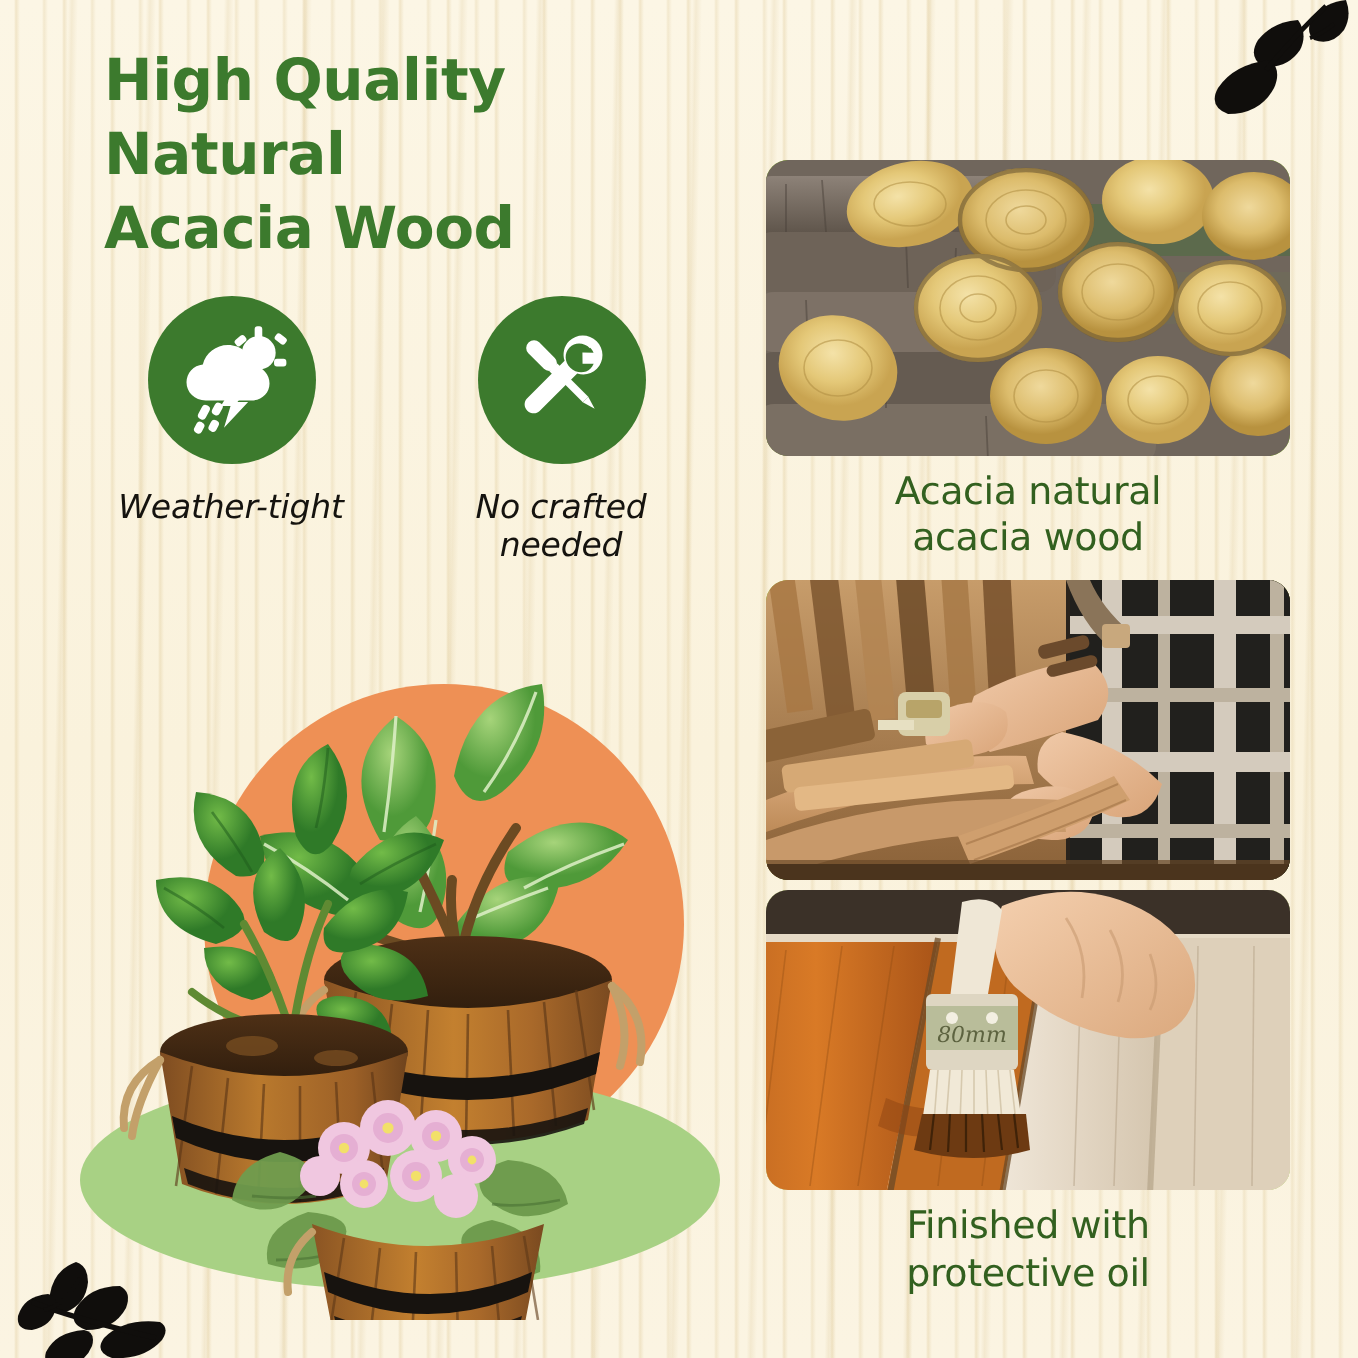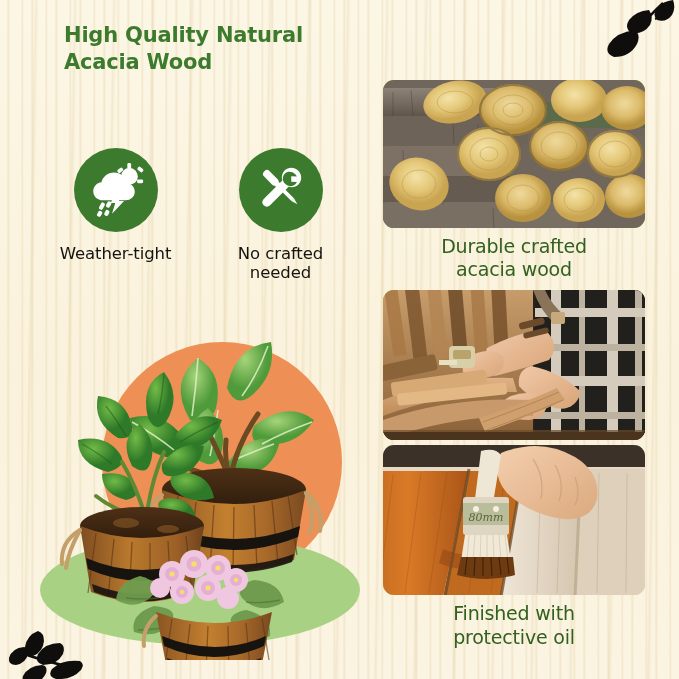--- a/index.html
+++ b/index.html
@@ -30,30 +30,30 @@
     pointer-events:none;
   }
   .layer{position:absolute;}
 
   
   #leaf-tr{top:-2px;right:4px;width:70px;height:62px;}
   #leaf-bl{left:8px;bottom:-4px;width:82px;height:62px;}
 
   
   #headline{
-    left:64px;top:22px;width:330px;
+    left:52px;top:22px;width:330px;
     color:#3C7A2D;
     font-family:"DejaVu Sans", sans-serif;
-    font-size:21px;line-height:1.28;
+    font-size:29px;line-height:1.28;
     font-weight:bold;letter-spacing:-.2px;
   }
 
   
   #features{left:48px;top:148px;width:310px;display:flex;gap:30px;}
-  .feature{width:135px;display:flex;flex-direction:column;align-items:center;}
+  .feature{width:135px;display:flex;flex-direction:column;align-items:center;font-style:italic;}
   .badge{
     width:84px;height:84px;border-radius:50%;
     background:#3C7A2D;display:flex;align-items:center;justify-content:center;
   }
   .feature-label{
     margin-top:12px;text-align:center;color:#15130F;
     font-size:16.5px;line-height:1.18;letter-spacing:-.1px;
   }
 
   
@@ -408,21 +408,21 @@
 
         <g fill="none" stroke="#6e5a34" stroke-width="2.2" opacity=".6">
           <ellipse cx="130" cy="30" rx="33" ry="25"></ellipse>
             <ellipse cx="106" cy="74" rx="31" ry="26"></ellipse>
           <ellipse cx="176" cy="66" rx="29" ry="24"></ellipse>
             <ellipse cx="232" cy="74" rx="27" ry="23"></ellipse>
         </g>
       </svg>
     </div>
     <div class="photo-caption">
-      <span style="white-space:pre-line">Durable crafted
+      <span style="white-space:pre-line">Acacia natural
 acacia wood</span>
     </div>
   </div>
 
   <div class="photo-block">
     <div class="photo tall">
       <svg viewBox="0 0 262 150" width="262" height="150" preserveAspectRatio="none">
         <defs>
           <linearGradient id="woodBg" x1="0" y1="0" x2="0" y2="1">
             <stop offset="0" stop-color="#c79c6a"></stop>

